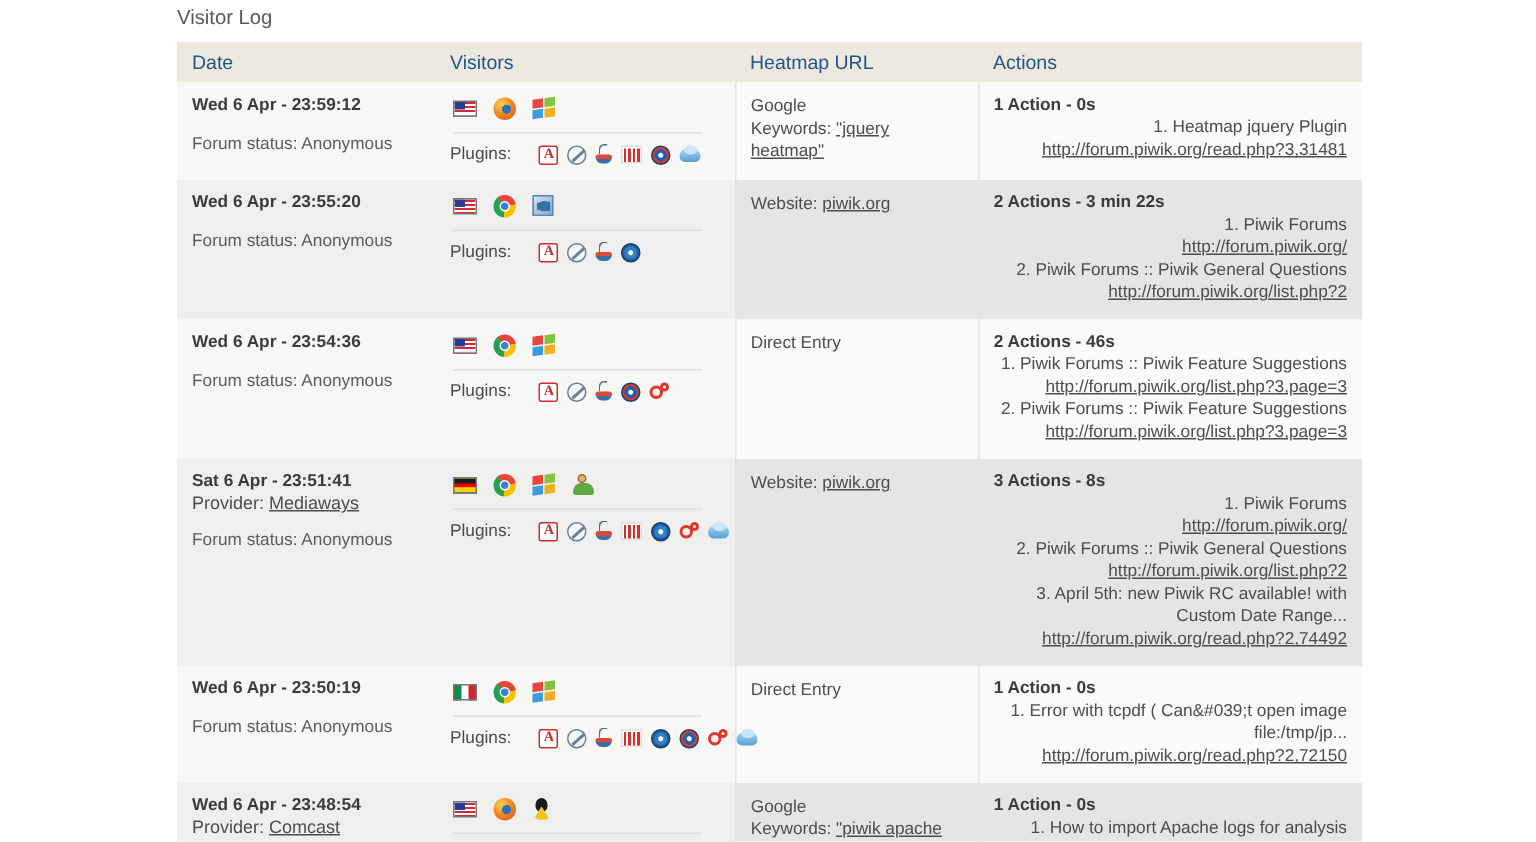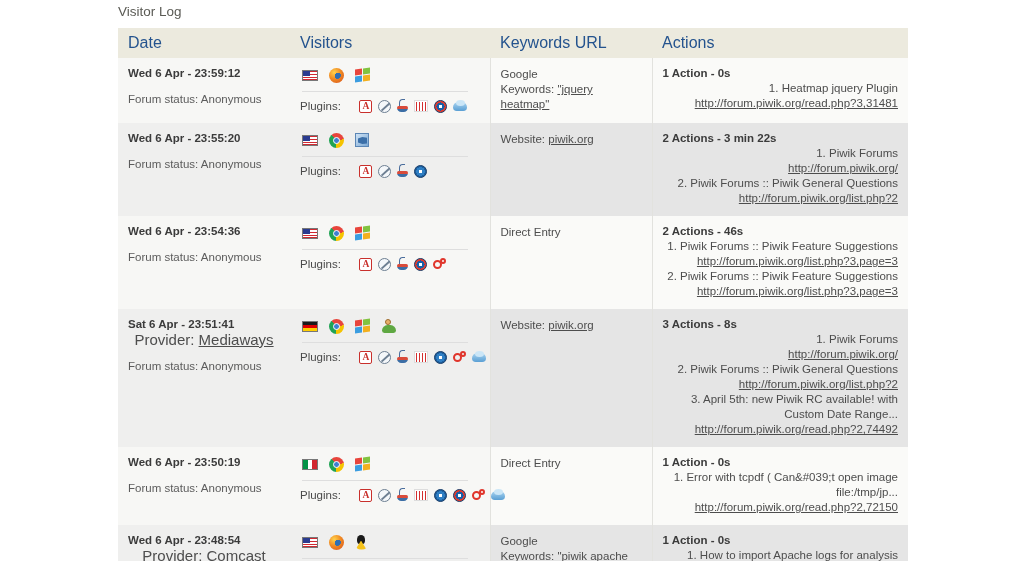--- a/index.html
+++ b/index.html
@@ -30,21 +30,21 @@
     left: 118px;
     top: 28px;
     width: 790px;
     border-collapse: collapse;
     table-layout: fixed;
   }
   .log-table th {
     background: #eceade;
     color: #24538e;
     font-weight: normal;
-    font-size: 16px;
+    font-size: 13px;
     text-align: left;
     padding: 6px 0 6px 10px;
     border: none;
     height: 11px;
   }
   .col-date   { width: 172px; }
   .col-vis    { width: 200px; }
   .col-ref    { width: 162px; }
   .col-act    { width: 256px; }
 
@@ -64,24 +64,23 @@
   td.c-ref   { border-right: 1px solid #e2e2de; }
 
   .date-line {
     font-weight: bold;
     font-size: 11.5px;
     color: #3b3b3b;
     letter-spacing: 0px;
     white-space: nowrap;
   }
   .provider-line {
-    font-size: 15px;
+    font-size: 12px;
     color: #4d4d4d;
     margin-top: 1px;
-    text-align: center;
   }
   .provider-line a { color: #4d4d4d; text-decoration: underline; }
   .status-line {
     font-size: 11.5px;
     color: #5c5c5c;
     margin-top: 14px;
   }
   .status-line.tight { margin-top: 12px; }
 
   .vis-icons {
@@ -309,21 +308,21 @@
     <colgroup>
       <col class="col-date">
         <col class="col-vis">
         <col class="col-ref">
         <col class="col-act">
     </colgroup>
     <thead>
       <tr>
         <th>Date</th>
         <th>Visitors</th>
-        <th>Keywords URL</th>
+        <th>Heatmap URL</th>
         <th>Actions</th>
       </tr>
     </thead>
     <tbody id="tbody">
         <tr class="row-a">
           <td class="c-date">
             <div class="date-line">Wed 6 Apr - 23:59:12</div>
             <div class="status-line">Forum status: Anonymous</div>
           </td>
           <td class="c-vis">

